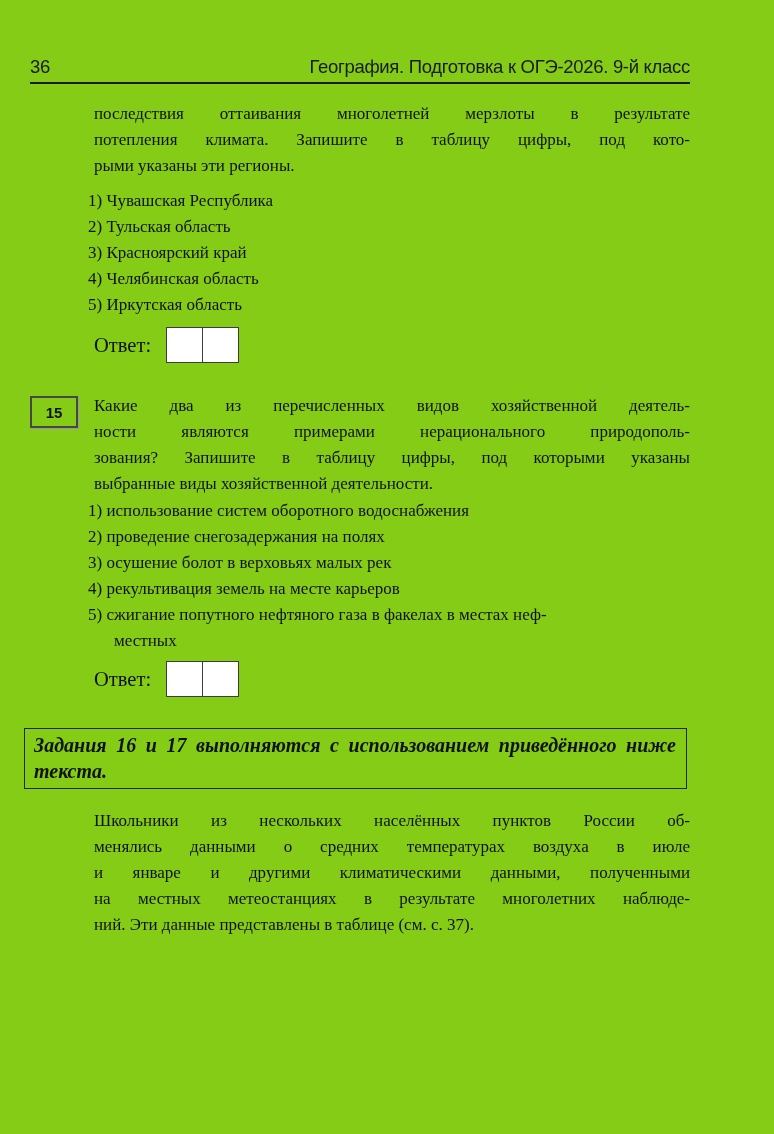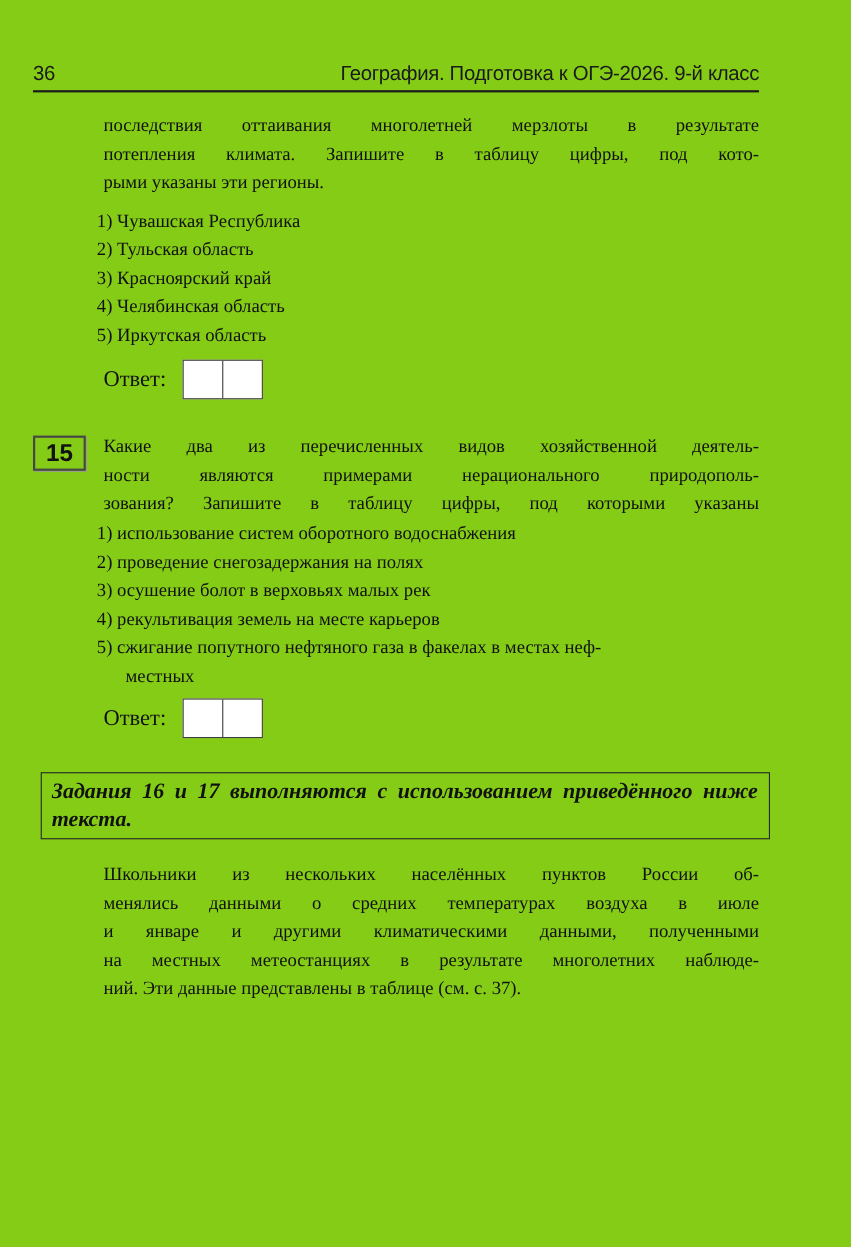--- a/index.html
+++ b/index.html
@@ -72,27 +72,27 @@
     width: 44px;
     height: 28px;
     margin-top: 3px;
     border: 2px solid #474747;
     box-shadow: 1px 1px 0 #9a9a9a;
     display: flex;
     align-items: center;
     justify-content: center;
     font-family: "Liberation Sans", "DejaVu Sans", sans-serif;
     font-weight: bold;
-    font-size: 22px;
+    font-size: 15px;
     color: #111;
   }
   .qtext { margin-left: 16px; width: 596px; }
   
   .note {
-    margin: 30px 0 0 37px;
+    margin: 30px 0 0 24px;
     width: 663px;
     box-sizing: border-box;
     border: 1.6px solid #262626;
     padding: 3px 10px 4px 9px;
     font-weight: bold;
     font-style: italic;
   }
   .note .tline { font-size: 20px; line-height: 26px; }
   
   .p2 { margin-top: 19px; }
@@ -130,20 +130,21 @@
   </div>
 
   <div class="qrow">
     <div class="qnum-box">
       <span>15</span>
     </div>
     <div class="qtext">
       <div class="tline jl">Какие два из перечисленных видов хозяйственной деятель-</div>
       <div class="tline jl">ности являются примерами нерационального природополь-</div>
       <div class="tline jl">зования? Запишите в таблицу цифры, под которыми указаны</div>
+      <div class="tline ll">выбранные виды хозяйственной деятельности.</div>
     </div>
   </div>
 
   <div class="list list2">
     <div class="tline ll">1) использование систем оборотного водоснабжения</div>
     <div class="tline ll">2) проведение снегозадержания на полях</div>
     <div class="tline ll">3) осушение болот в верховьях малых рек</div>
     <div class="tline ll">4) рекультивация земель на месте карьеров</div>
     <div class="tline ll">5) сжигание попутного нефтяного газа в факелах в местах неф-</div>
     <div class="tline ll cont">местных</div>

